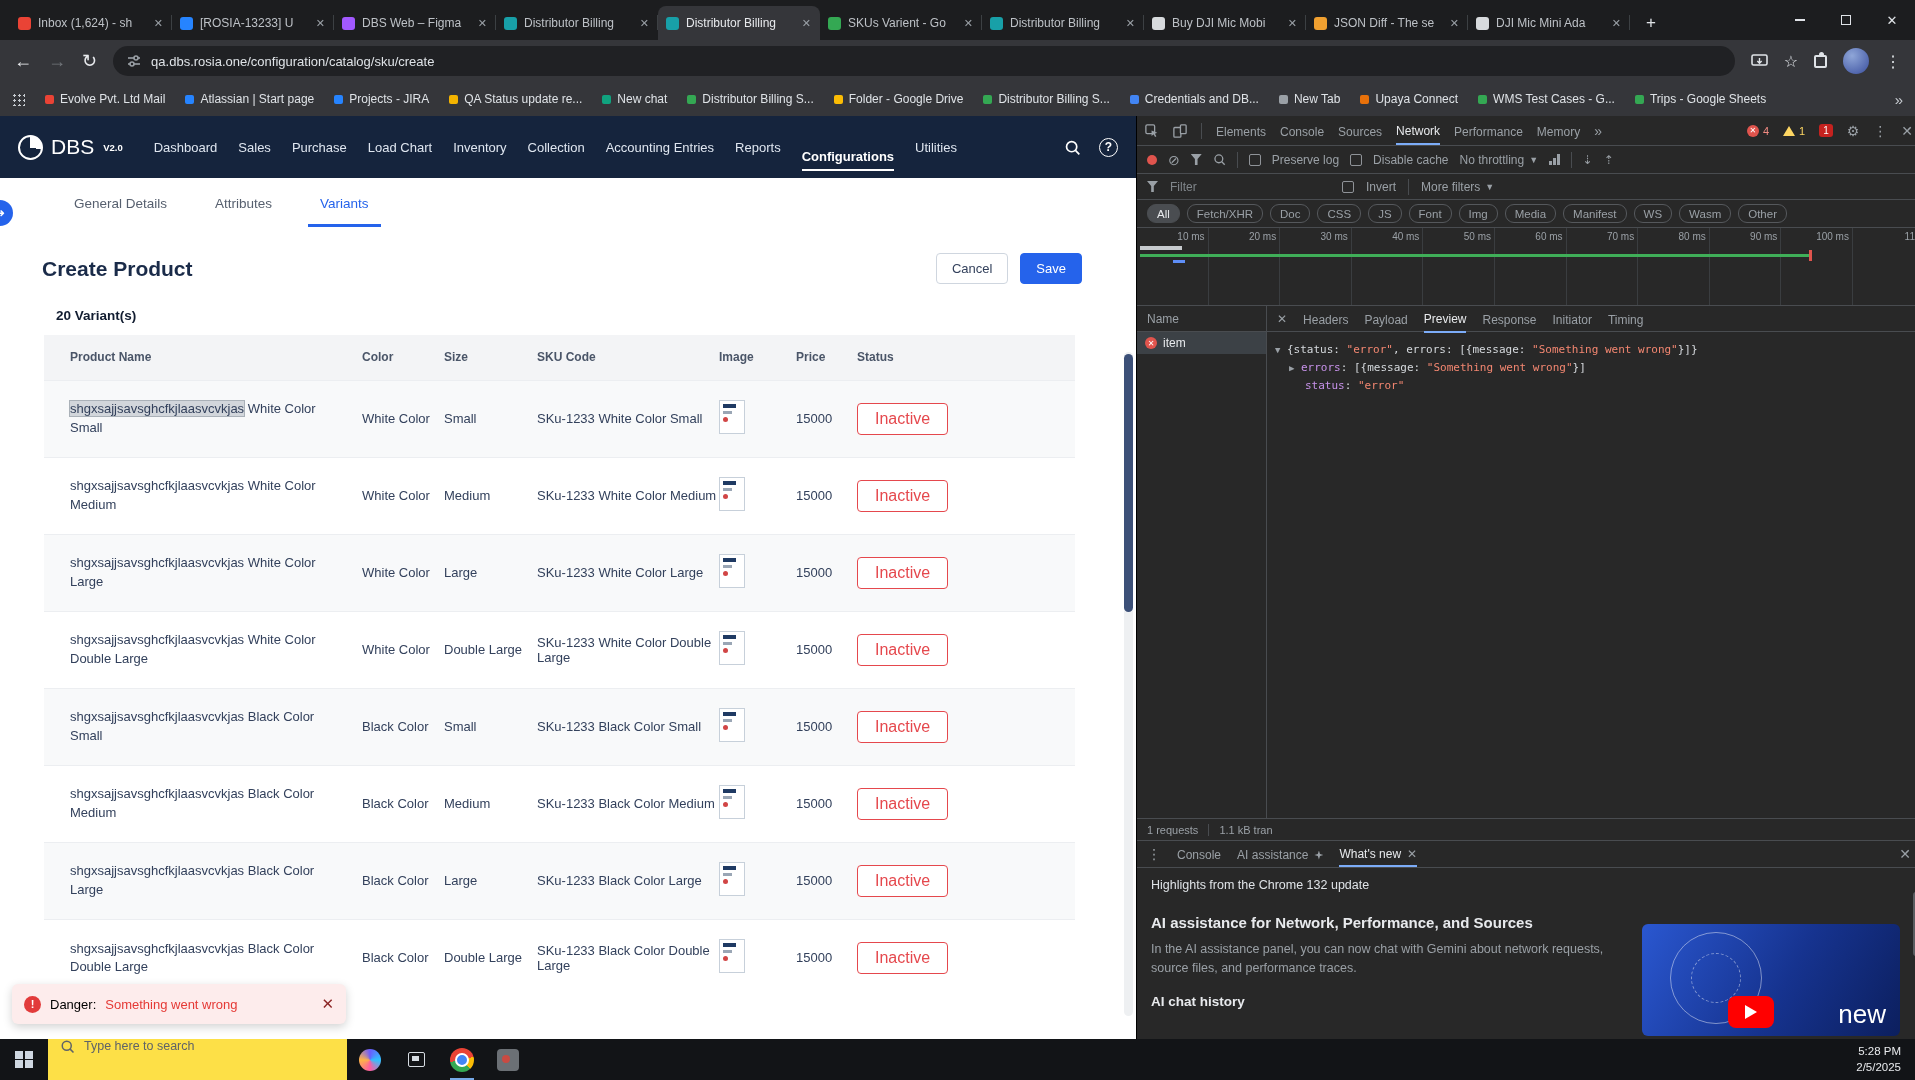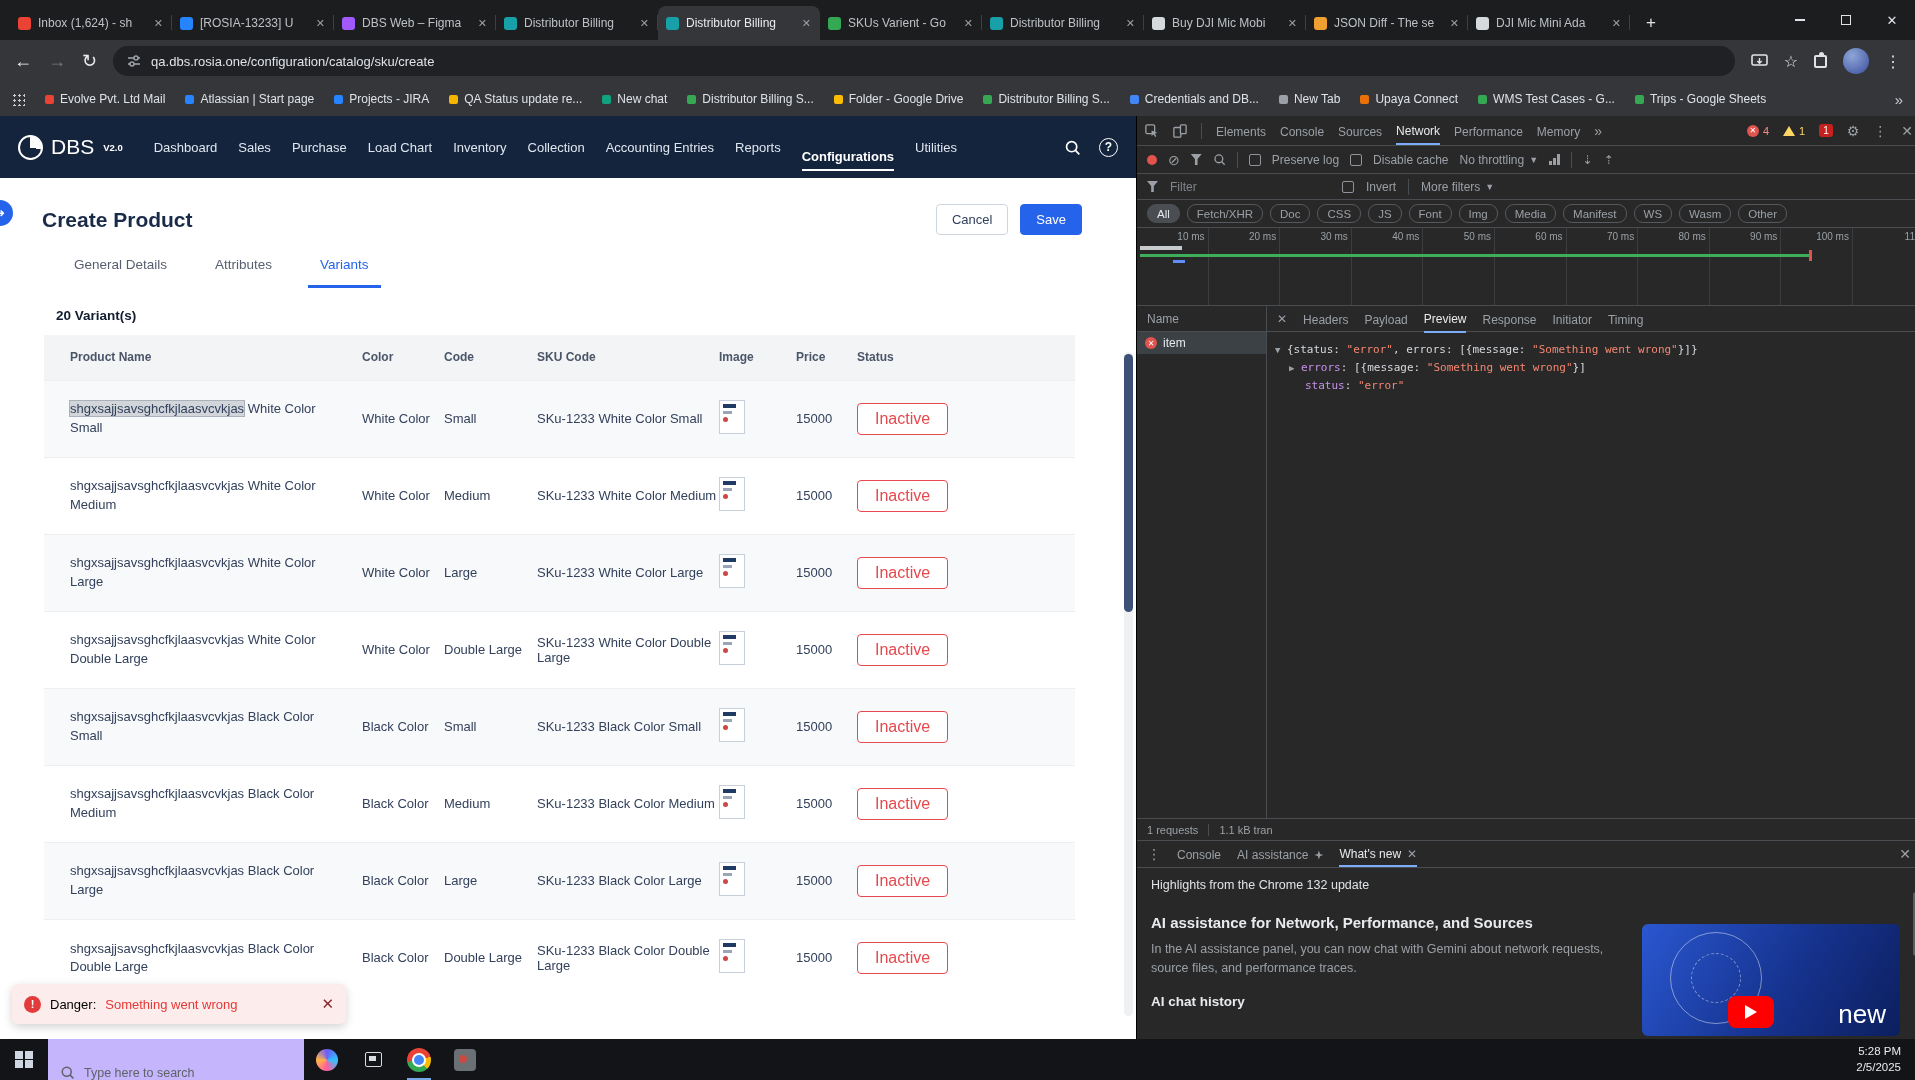--- a/index.html
+++ b/index.html
@@ -165,21 +165,21 @@
 .play{position:absolute;left:86px;bottom:8px;width:46px;height:32px;background:#f00;border-radius:8px;display:flex;align-items:center;justify-content:center;}
 .play i{width:0;height:0;border-left:12px solid #fff;border-top:7px solid transparent;border-bottom:7px solid transparent;}
 .vnew{position:absolute;right:14px;bottom:6px;color:#fff;font-size:26px;}
 .drawer-scroll{position:absolute;right:2px;top:24px;width:6px;height:64px;background:#5a5d61;border-radius:3px;}
 
 
 #taskbar{position:absolute;bottom:0;left:0;width:100%;height:41px;background:#121417;display:flex;align-items:stretch;}
 .tb-start{width:48px;display:flex;align-items:center;justify-content:center;}
 .win{display:grid;grid-template-columns:8px 8px;gap:1.5px;}
 .win i{width:8px;height:8px;background:#cfd8e2;}
-.tb-search{width:256px;background:#c4b5fd;display:flex;align-items:flex-end;gap:9px;padding:0 12px;}
+.tb-search{width:299px;background:#fde047;display:flex;align-items:flex-start;gap:9px;padding:0 12px;}
 #tbsearchinput{border:none;outline:none;background:transparent;font-size:12.5px;color:#333;width:200px;font-family:"Liberation Sans",sans-serif;}
 #tbsearchinput::placeholder{color:#5f6368;}
 .tb-app{width:46px;display:flex;align-items:center;justify-content:center;position:relative;}
 .tb-app.running::after{content:"";position:absolute;bottom:0;left:11px;width:24px;height:2.5px;background:#76a9e8;}
 .copilot{width:22px;height:22px;border-radius:50%;background:conic-gradient(#6a5cff,#30c2ff,#ff5ca0,#ffb347,#6a5cff);}
 .taskview{width:17px;height:15px;border:1.6px solid #d7dde3;border-radius:2px;position:relative;}
 .taskview::before{content:"";position:absolute;left:3px;top:3px;width:7px;height:5px;background:#d7dde3;}
 .chromeic{width:24px;height:24px;border-radius:50%;background:conic-gradient(from -45deg,#ea4335 0 33%,#fbbc05 33% 50%,#34a853 50% 85%,#ea4335 85%);position:relative;display:block;}
 .chromeic b{position:absolute;left:5px;top:5px;width:14px;height:14px;border-radius:50%;background:#4285f4;border:2.5px solid #fff;}
 .gimpic{width:22px;height:22px;border-radius:4px;background:#6b7075;position:relative;}
@@ -366,52 +366,52 @@
       <svg width="17" height="17" viewBox="0 0 20 20">
           <circle cx="9" cy="9" r="6" fill="none" stroke="#fff" stroke-width="2"></circle>
           <line x1="13.5" y1="13.5" x2="18" y2="18" stroke="#fff" stroke-width="2"></line>
         </svg>
       <span class="helpq">?</span>
     </div>
   </div>
 
   <div id="expandfab">➜</div>
 
+  <div id="ptabs">
+    <span class="ptab">General Details</span>
+    <span class="ptab">Attributes</span>
+    <span class="ptab active">Variants</span>
+  </div>
+
   <div id="pagehead">
     <div id="pagetitle">Create Product</div>
     <div class="headbtns">
       <button class="btn cancel">Cancel</button>
       <button class="btn save">Save</button>
     </div>
-  </div>
-
-  <div id="ptabs">
-    <span class="ptab">General Details</span>
-    <span class="ptab">Attributes</span>
-    <span class="ptab active">Variants</span>
   </div>
 
   <div id="variantcount">20 Variant(s)</div>
 
   <div id="vtablewrap">
     <table class="vtable">
       <colgroup>
           <col style="width:318px">
           <col style="width:82px">
           <col style="width:93px">
           <col style="width:182px">
           <col style="width:77px">
           <col style="width:61px">
           <col style="width:218px">
         </colgroup>
       <thead>
         <tr>
           <th>Product Name</th>
           <th>Color</th>
-          <th>Code</th>
+          <th>Size</th>
           <th>SKU Code</th>
           <th>Image</th>
           <th>Price</th>
           <th>Status</th>
         </tr>
       </thead>
       <tbody>
         <tr>
           <td class="c-name"><span class="hl">shgxsajjsavsghcfkjlaasvcvkjas</span><span> White Color Small</span></td>
           <td>White Color</td>

